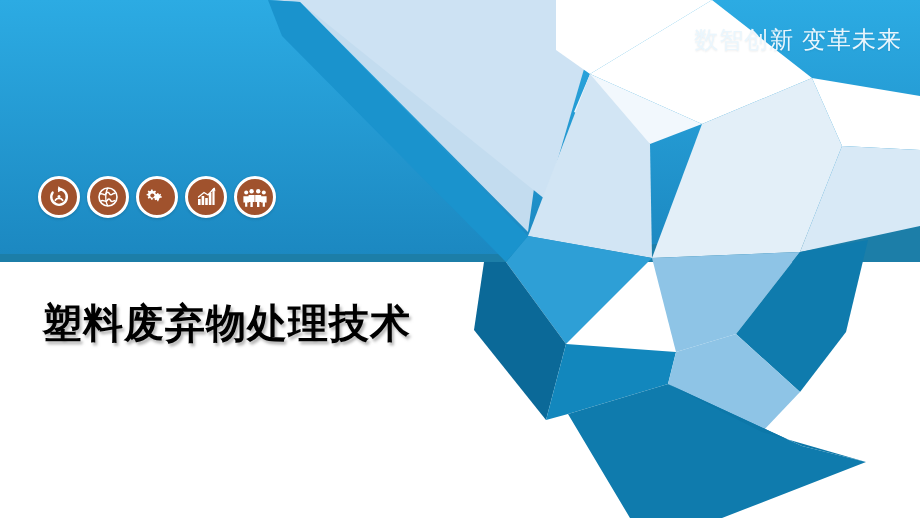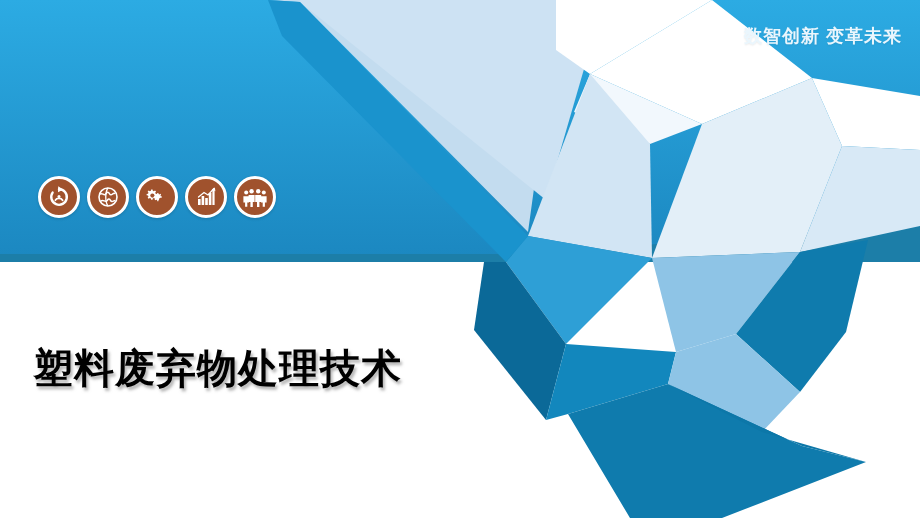--- a/index.html
+++ b/index.html
@@ -22,26 +22,26 @@
     left: 0;
     top: 0;
     width: 920px;
     height: 518px;
     display: block;
   }
   #tagline {
     position: absolute;
     right: 18px;
     top: 26px;
-    font-size: 18px;
+    font-size: 24px;
     line-height: 1.2;
     color: #eaf6fd;
     letter-spacing: 1px;
     white-space: nowrap;
-    font-weight: 700;
+    font-weight: 400;
     text-shadow: 0 1px 2px rgba(0,0,0,0.08);
   }
   #icon-row {
     position: absolute;
     left: 38px;
     top: 176px;
     display: flex;
     flex-direction: row;
     align-items: center;
     gap: 7px;
@@ -57,30 +57,29 @@
     display: flex;
     align-items: center;
     justify-content: center;
     box-shadow: 0 1px 3px rgba(0,0,0,0.16);
   }
   .icon-badge svg {
     display: block;
   }
   #main-title {
     position: absolute;
-    left: 33px;
+    left: 42px;
     top: 296px;
     font-size: 40px;
     font-weight: bold;
     color: #000000;
     letter-spacing: 1px;
     white-space: nowrap;
     text-shadow: 2px 3px 3px rgba(120,120,120,0.55);
     font-family: "DejaVu Sans", "Liberation Sans", sans-serif;
-    margin-top: 45px;
   }
 </style>
 </head>
 <body>
 
 <div id="slide">
 
   <svg id="bg-svg" viewBox="0 0 920 518" preserveAspectRatio="none" aria-hidden="true">
     <defs>
       <linearGradient id="bandGrad" x1="0" y1="0" x2="0" y2="1">

